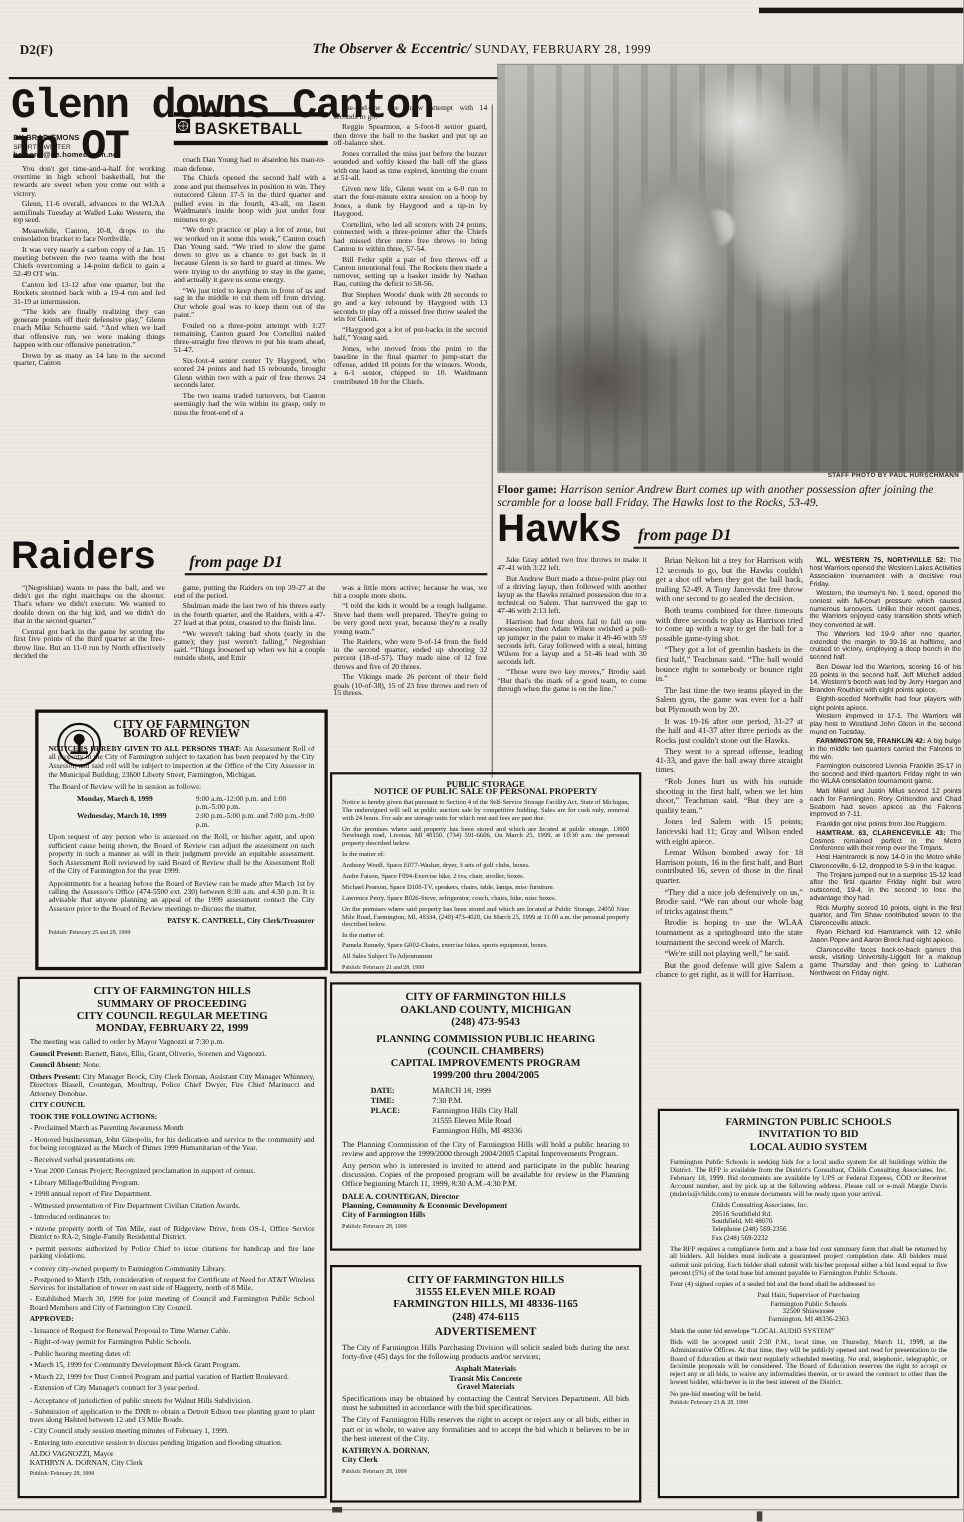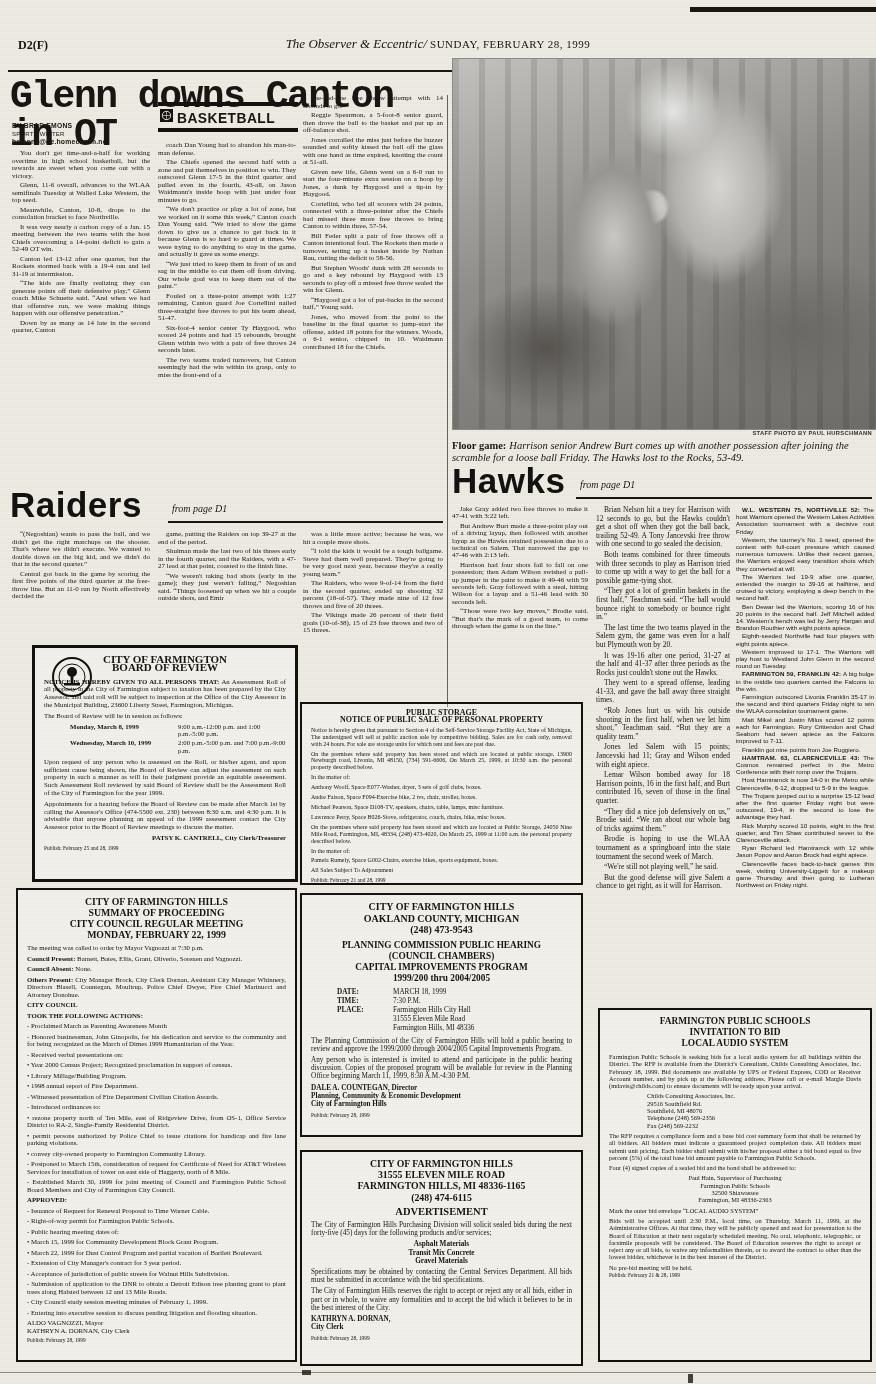--- a/index.html
+++ b/index.html
@@ -5,27 +5,27 @@
   html,body{margin:0;padding:0;background:#6e6e6e;}
   .page{position:relative;width:876px;height:1384px;background:#edeae2;
     background-image:repeating-linear-gradient(0deg,rgba(0,0,0,.013) 0 2px,transparent 2px 4px);
     font-family:"Liberation Serif",serif;color:#181512;overflow:hidden;margin:0 auto;}
   .abs{position:absolute;}
   .rule{position:absolute;background:#1a1712;}
 
   
   .pagenum{font-weight:bold;font-size:12px;}
   .masthead{width:876px;text-align:center;font-size:13px;}
-  .mast-name{font-weight:normal;font-style:italic;}
+  .mast-name{font-weight:bold;font-style:italic;}
   .mast-date{font-size:11px;letter-spacing:.5px;}
 
   
   .main-headline{font-family:Liberation Mono, monospace;font-weight:bold;font-size:38px;letter-spacing:-1.5px;line-height:1;}
   .sec-head{font-family:"Liberation Sans",sans-serif;font-weight:900;font-size:35px;letter-spacing:.5px;line-height:1;color:#141210;}
-  .fromline{font-style:italic;font-weight:normal;font-size:10px;font-family:"Liberation Serif",serif;}
+  .fromline{font-style:italic;font-weight:bold;font-size:15px;font-family:"Liberation Serif",serif;}
 
   .byline{font-family:"Liberation Sans",sans-serif;font-size:6.8px;line-height:8px;font-weight:bold;letter-spacing:.2px;}
   .byline .role{font-weight:normal;font-size:6px;}
 
   
   .news-col{position:absolute;text-align:justify;font-size:7px;line-height:7.5px;overflow:hidden;}
   .news-col p{margin:0 0 2px;text-indent:8px;}
   .hcol{font-size:7.5px;line-height:8.6px;}
   .hcol1{font-size:7px;line-height:7.4px;}
   .agate{position:absolute;font-family:"Liberation Sans",sans-serif;font-size:6.2px;line-height:7.2px;text-align:justify;overflow:hidden;}

